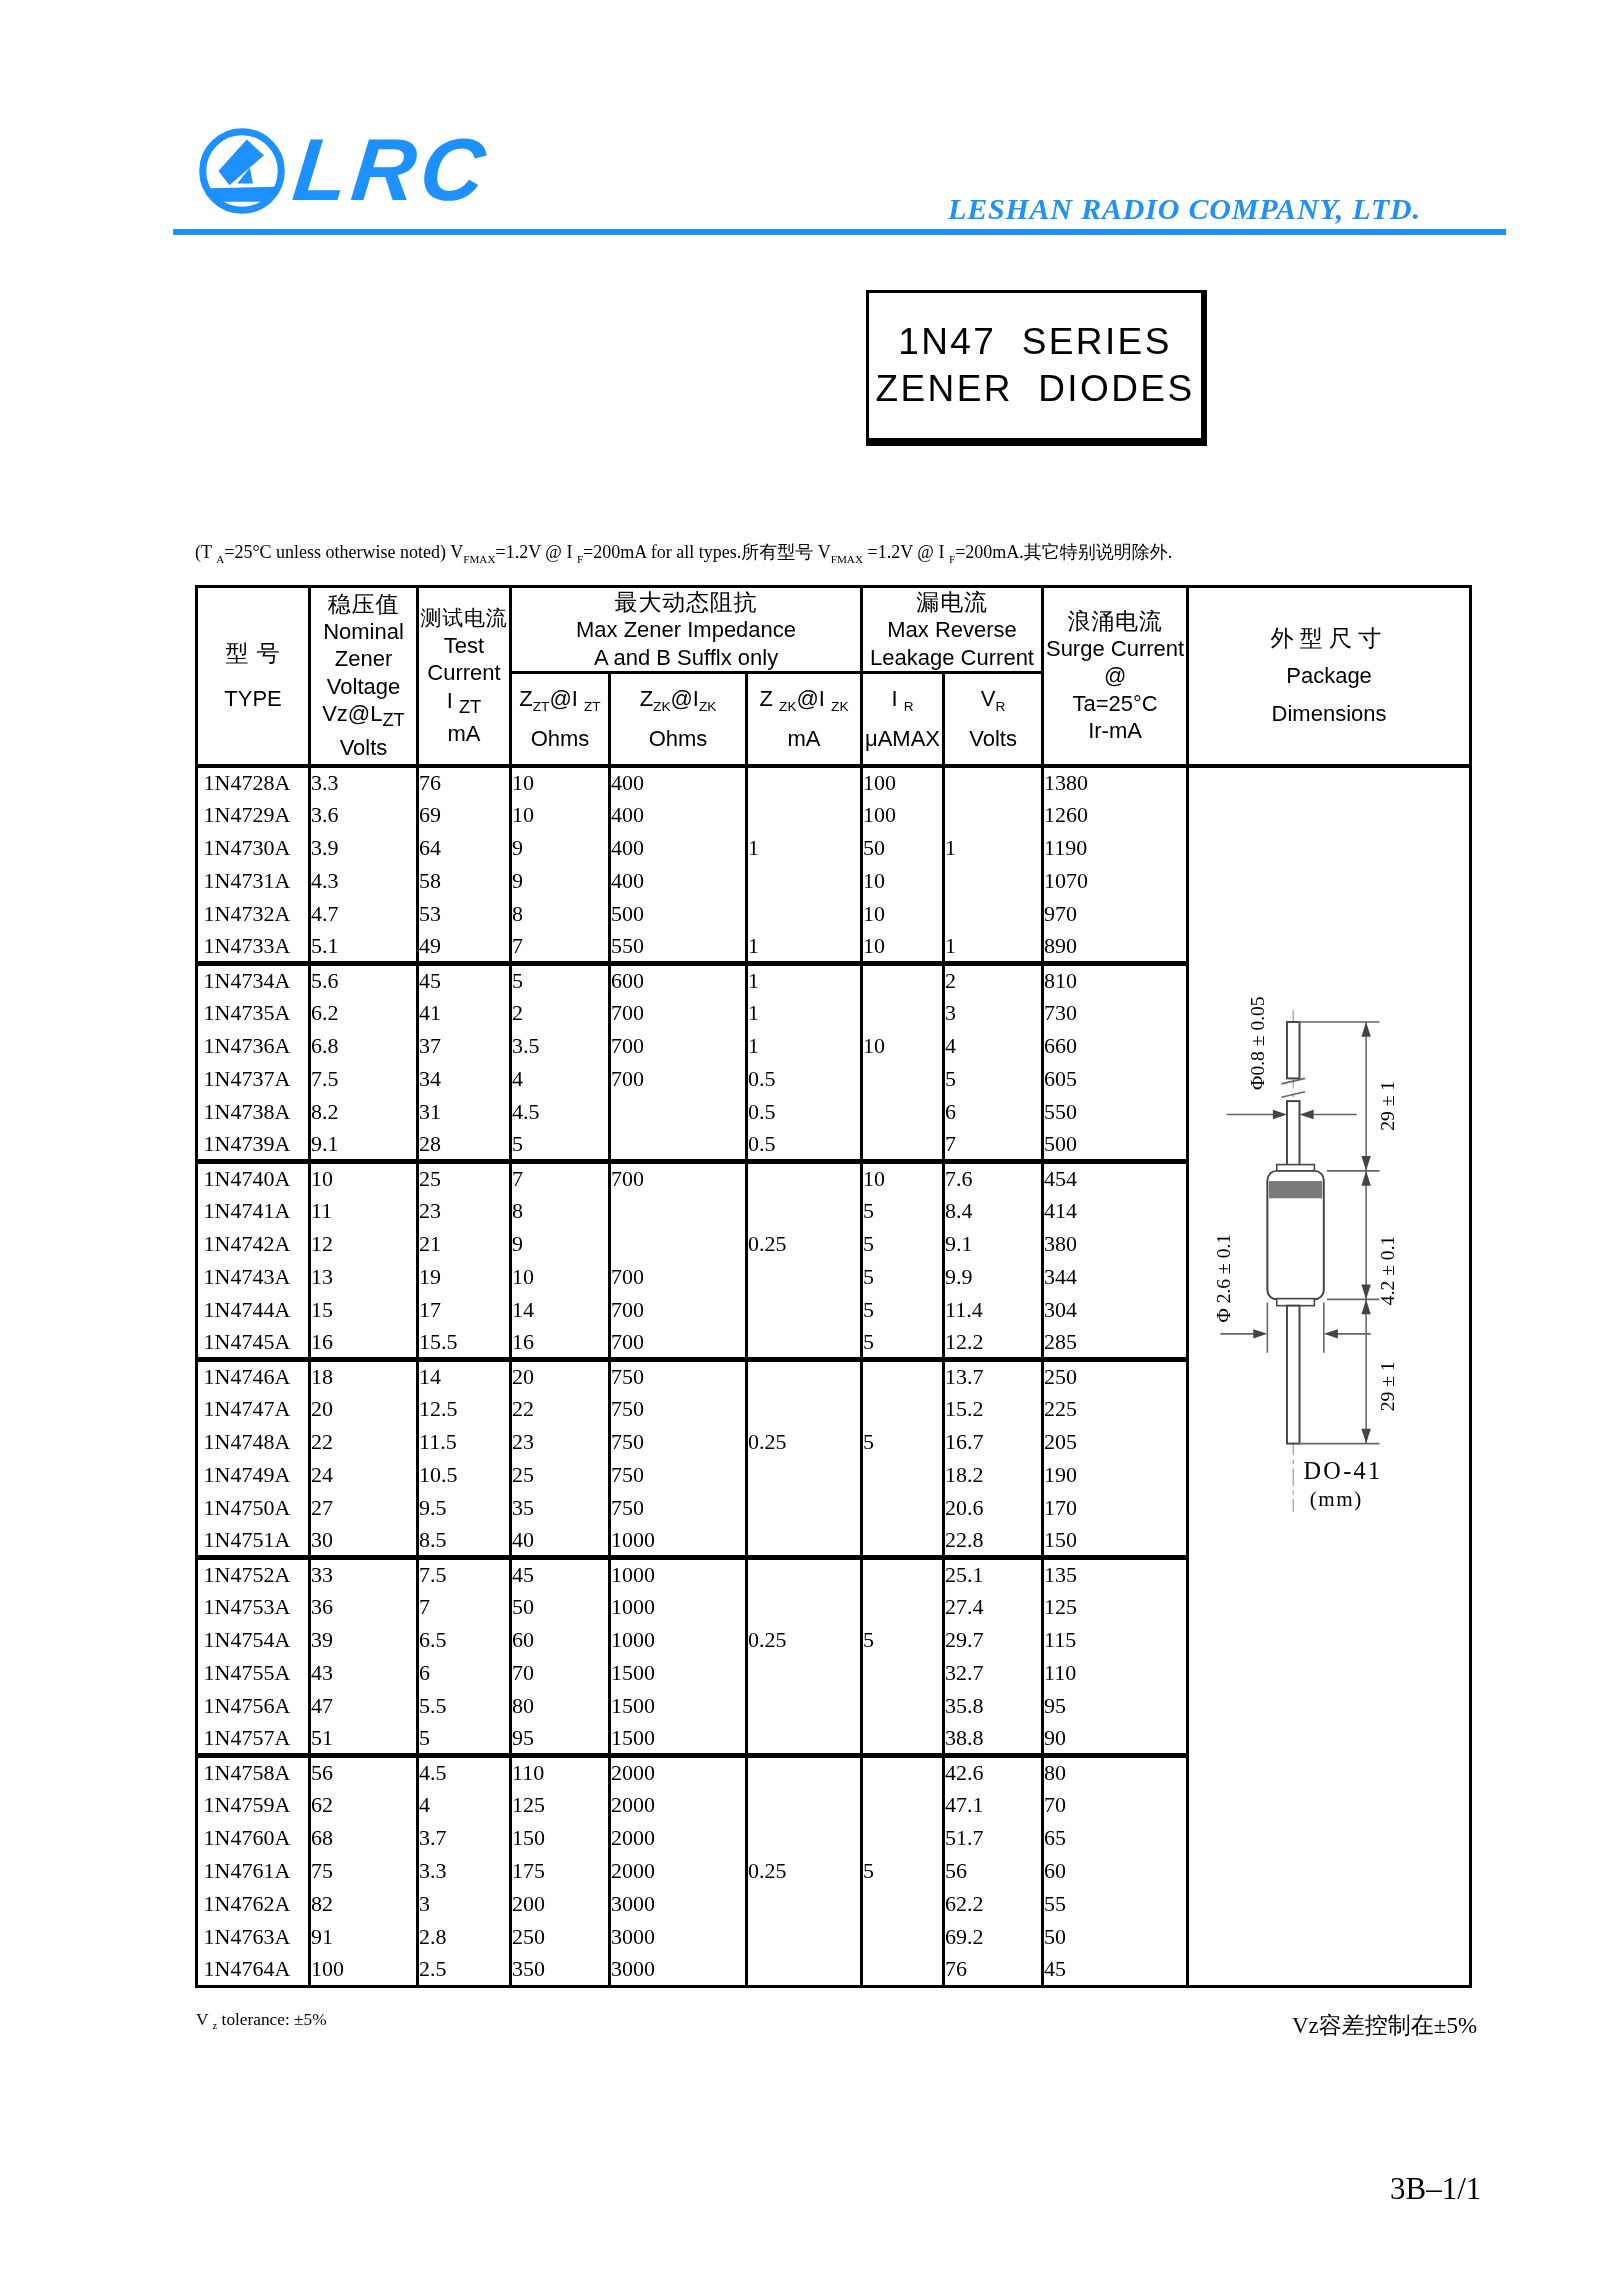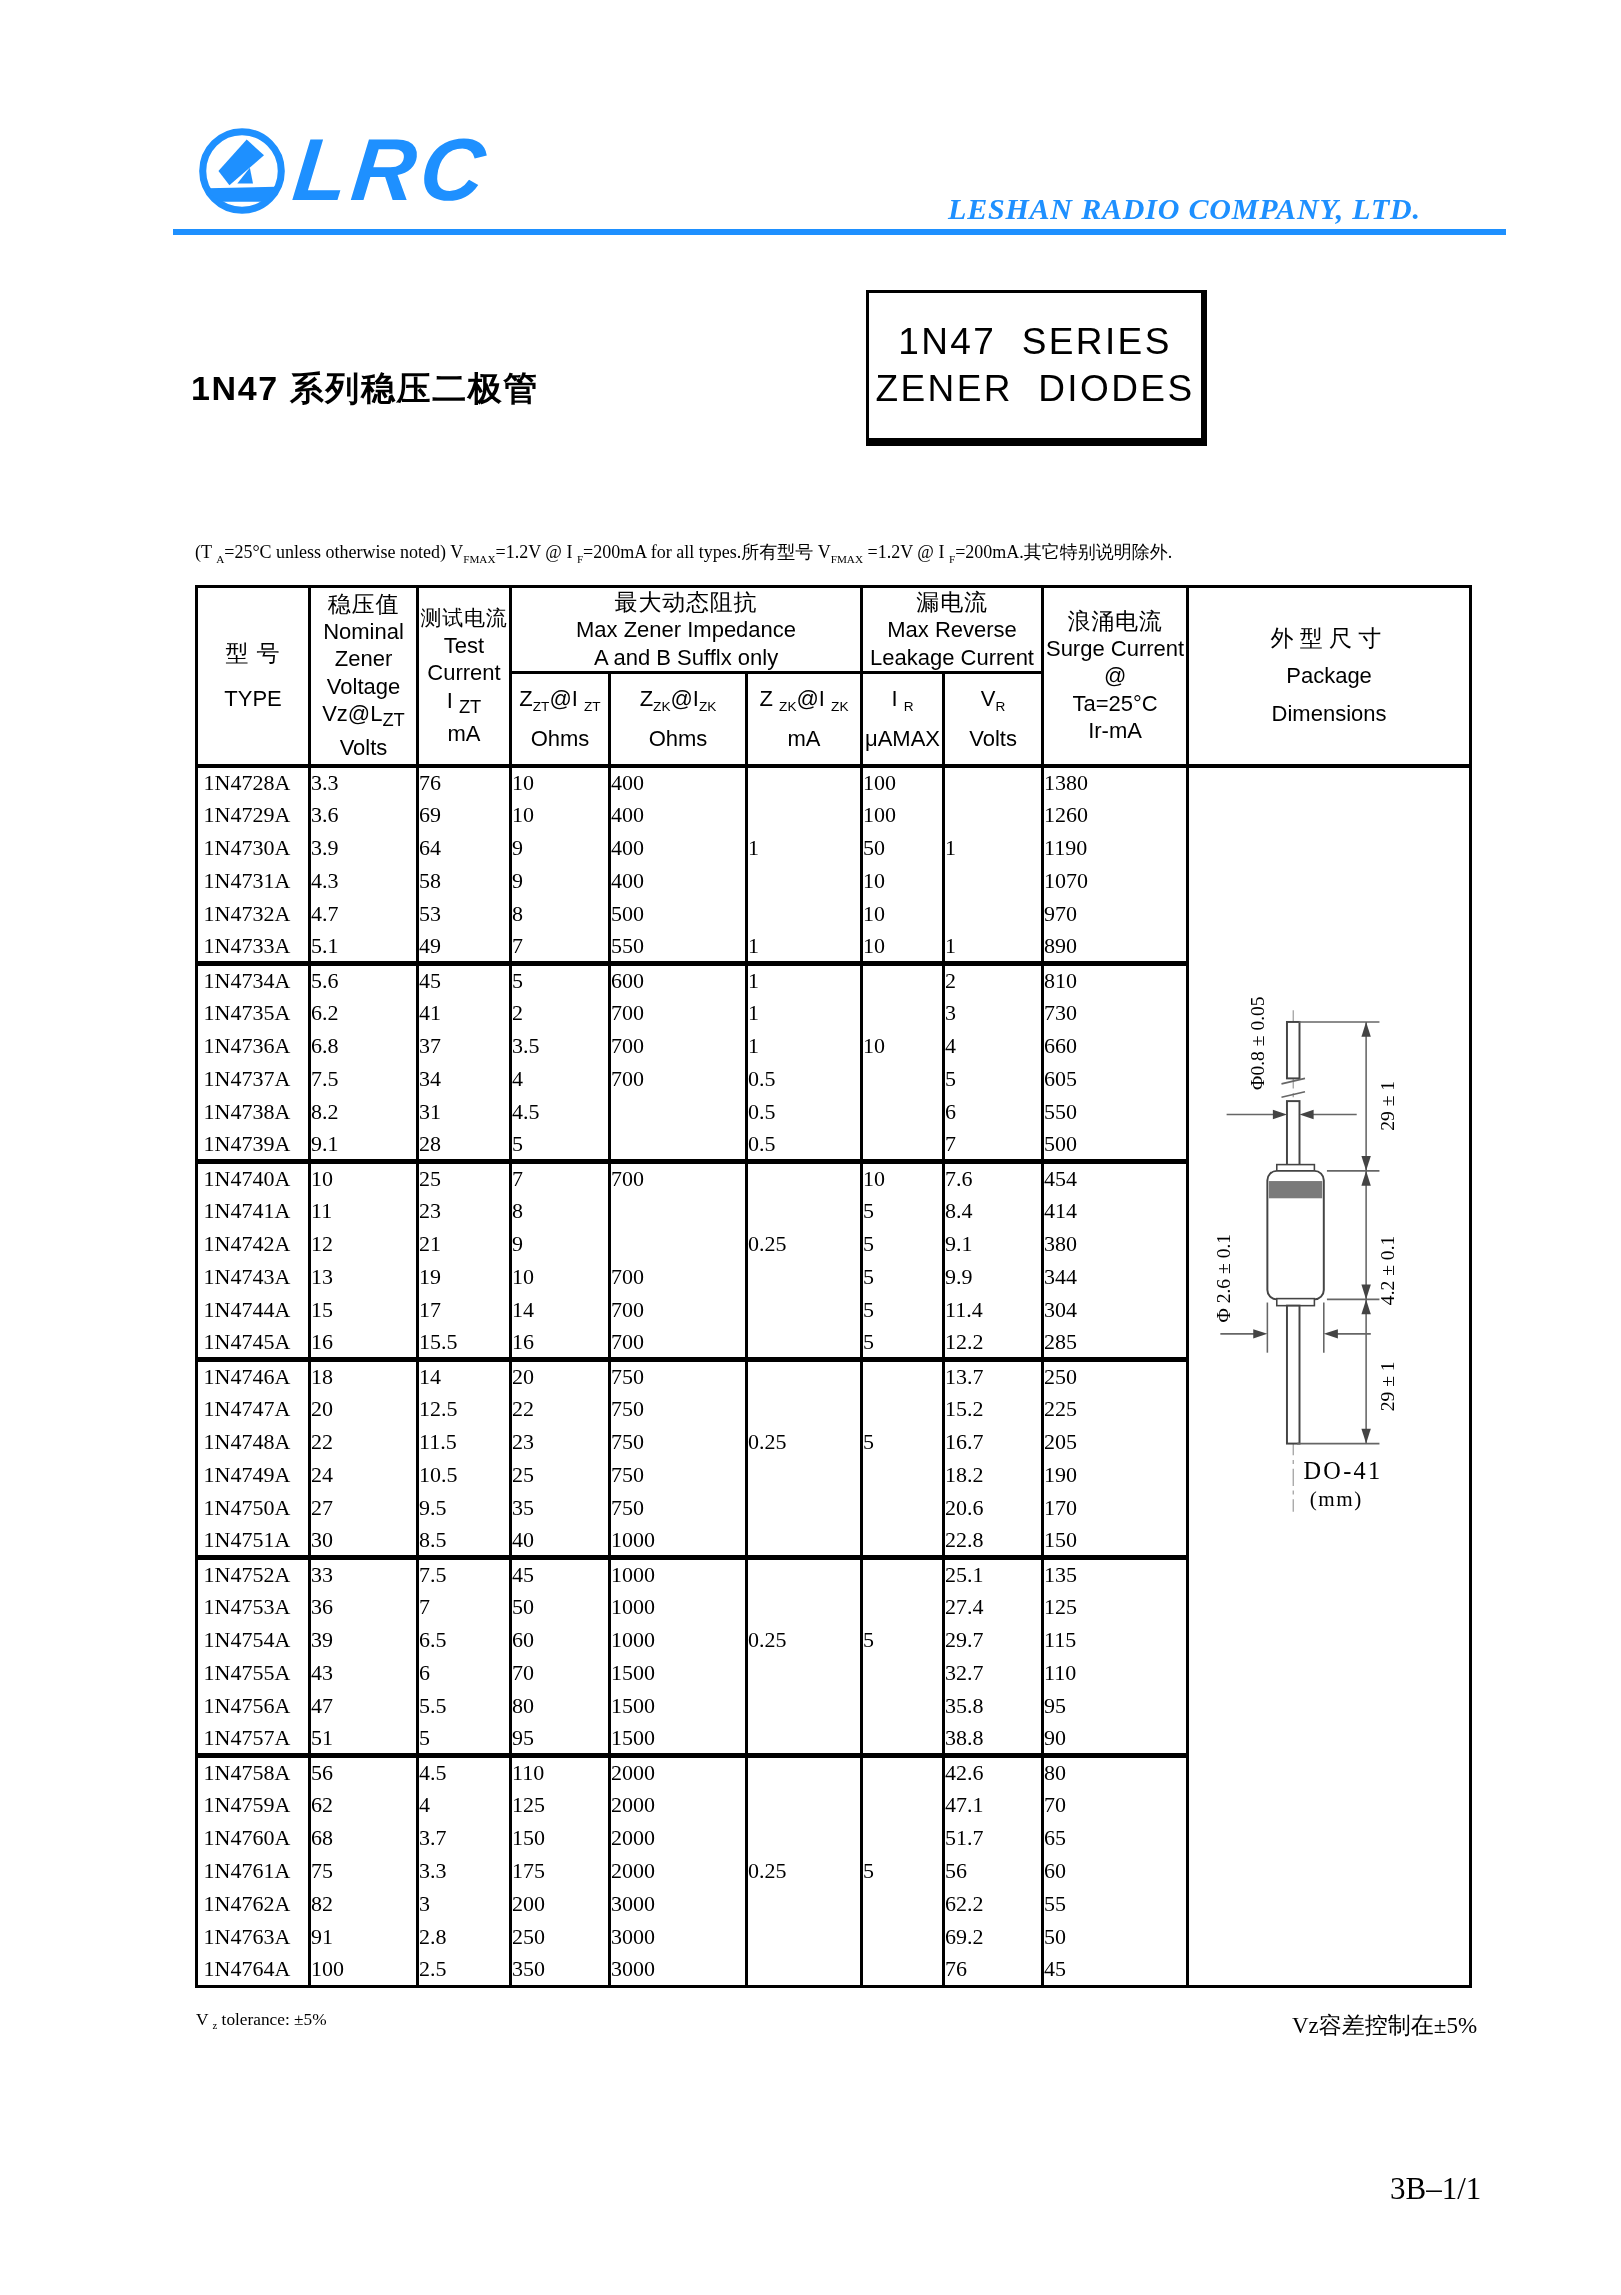--- a/index.html
+++ b/index.html
@@ -77,21 +77,20 @@
   </svg>
   <div class="logo-lrc" style="color:#1E90FF;">LRC</div>
   <div class="company" style="color:#1E90FF;">LESHAN RADIO COMPANY, LTD.</div>
   <div class="rule" style="background:#1E90FF;"></div>
 
   <div class="title-box">
     <div>1N47  SERIES</div>
     <div>ZENER  DIODES</div>
   </div>
 
-  <div class="title-cn">1N47 系列稳压二极管</div>
 
   <div class="note">(T <sub>A</sub>=25°C unless otherwise noted) V<sub>FMAX</sub>=1.2V @ I <sub>F</sub>=200mA for all types.所有型号 V<sub>FMAX</sub> =1.2V @ I <sub>F</sub>=200mA.其它特别说明除外.</div>
 
   <table class="spec">
     <colgroup>
       <col class="c1">
         <col class="c2">
         <col class="c3">
         <col class="c4">
         <col class="c5">

